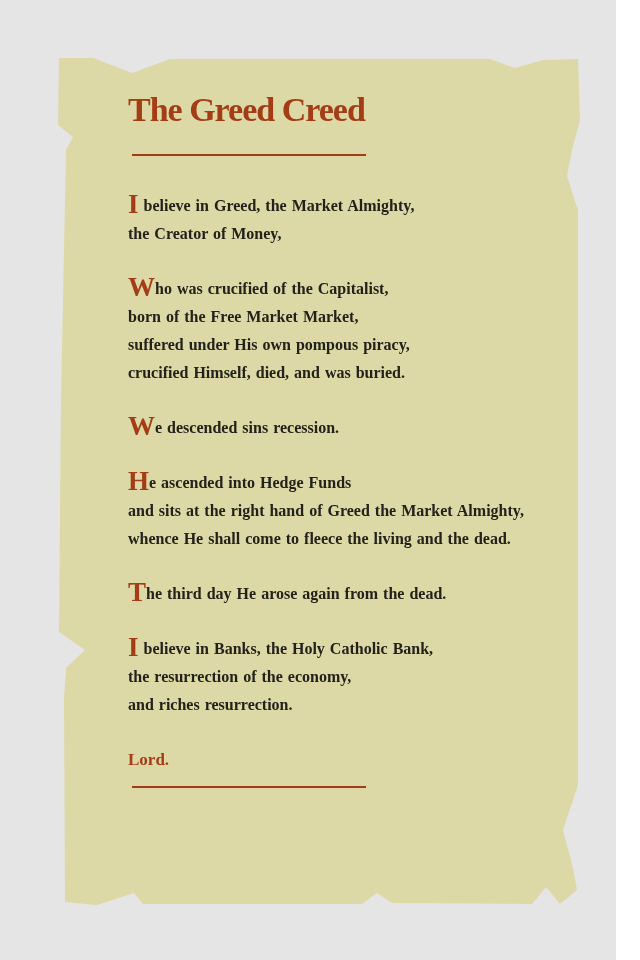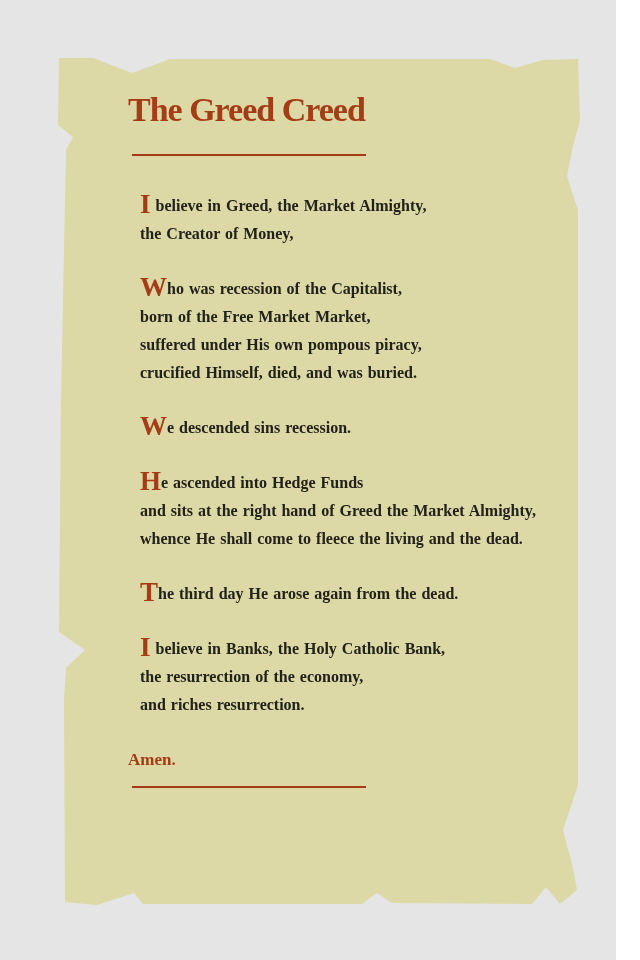--- a/index.html
+++ b/index.html
@@ -45,21 +45,21 @@
   .rule-top { margin-top: 24px; }
   .rule-bottom { margin-top: 12px; }
   .creed-body {
     margin-top: 36px;
     color: #22211a;
     font-size: 16px;
     font-weight: bold;
     line-height: 28px;
     word-spacing: 1px;
   }
-  .para { margin: 0 0 27px 12px; }
+  .para { margin: 0 0 27px 0; }
   .line { white-space: nowrap; }
   .initial {
     color: #a43c15;
     font-size: 27px;
     line-height: 1px;
     vertical-align: -2px;
   }
   .amen-line {
     color: #a43c15;
     font-size: 17px;
@@ -90,21 +90,21 @@
     <div class="rule rule-top"></div>
 
     <div class="creed-body">
 
       <div class="para">
         <div class="line"><span class="initial">I</span><span> believe in Greed, the Market Almighty,</span></div>
         <div class="line">the Creator of Money,</div>
       </div>
 
       <div class="para">
-        <div class="line"><span class="initial">W</span><span>ho was recession of the Capitalist,</span></div>
+        <div class="line"><span class="initial">W</span><span>ho was crucified of the Capitalist,</span></div>
         <div class="line">born of the Free Market Market,</div>
         <div class="line">suffered under His own pompous piracy,</div>
         <div class="line">crucified Himself, died, and was buried.</div>
       </div>
 
       <div class="para">
         <div class="line"><span class="initial">W</span><span>e descended sins recession.</span></div>
       </div>
 
       <div class="para">
@@ -116,19 +116,19 @@
       <div class="para">
         <div class="line"><span class="initial">T</span><span>he third day He arose again from the dead.</span></div>
       </div>
 
       <div class="para">
         <div class="line"><span class="initial">I</span><span> believe in Banks, the Holy Catholic Bank,</span></div>
         <div class="line">the resurrection of the economy,</div>
         <div class="line">and riches resurrection.</div>
       </div>
 
-      <div class="amen-line">Amen.</div>
+      <div class="amen-line">Lord.</div>
 
       <div class="rule rule-bottom"></div>
 
     </div>
   </div>
 </div>
 
 </body></html>

